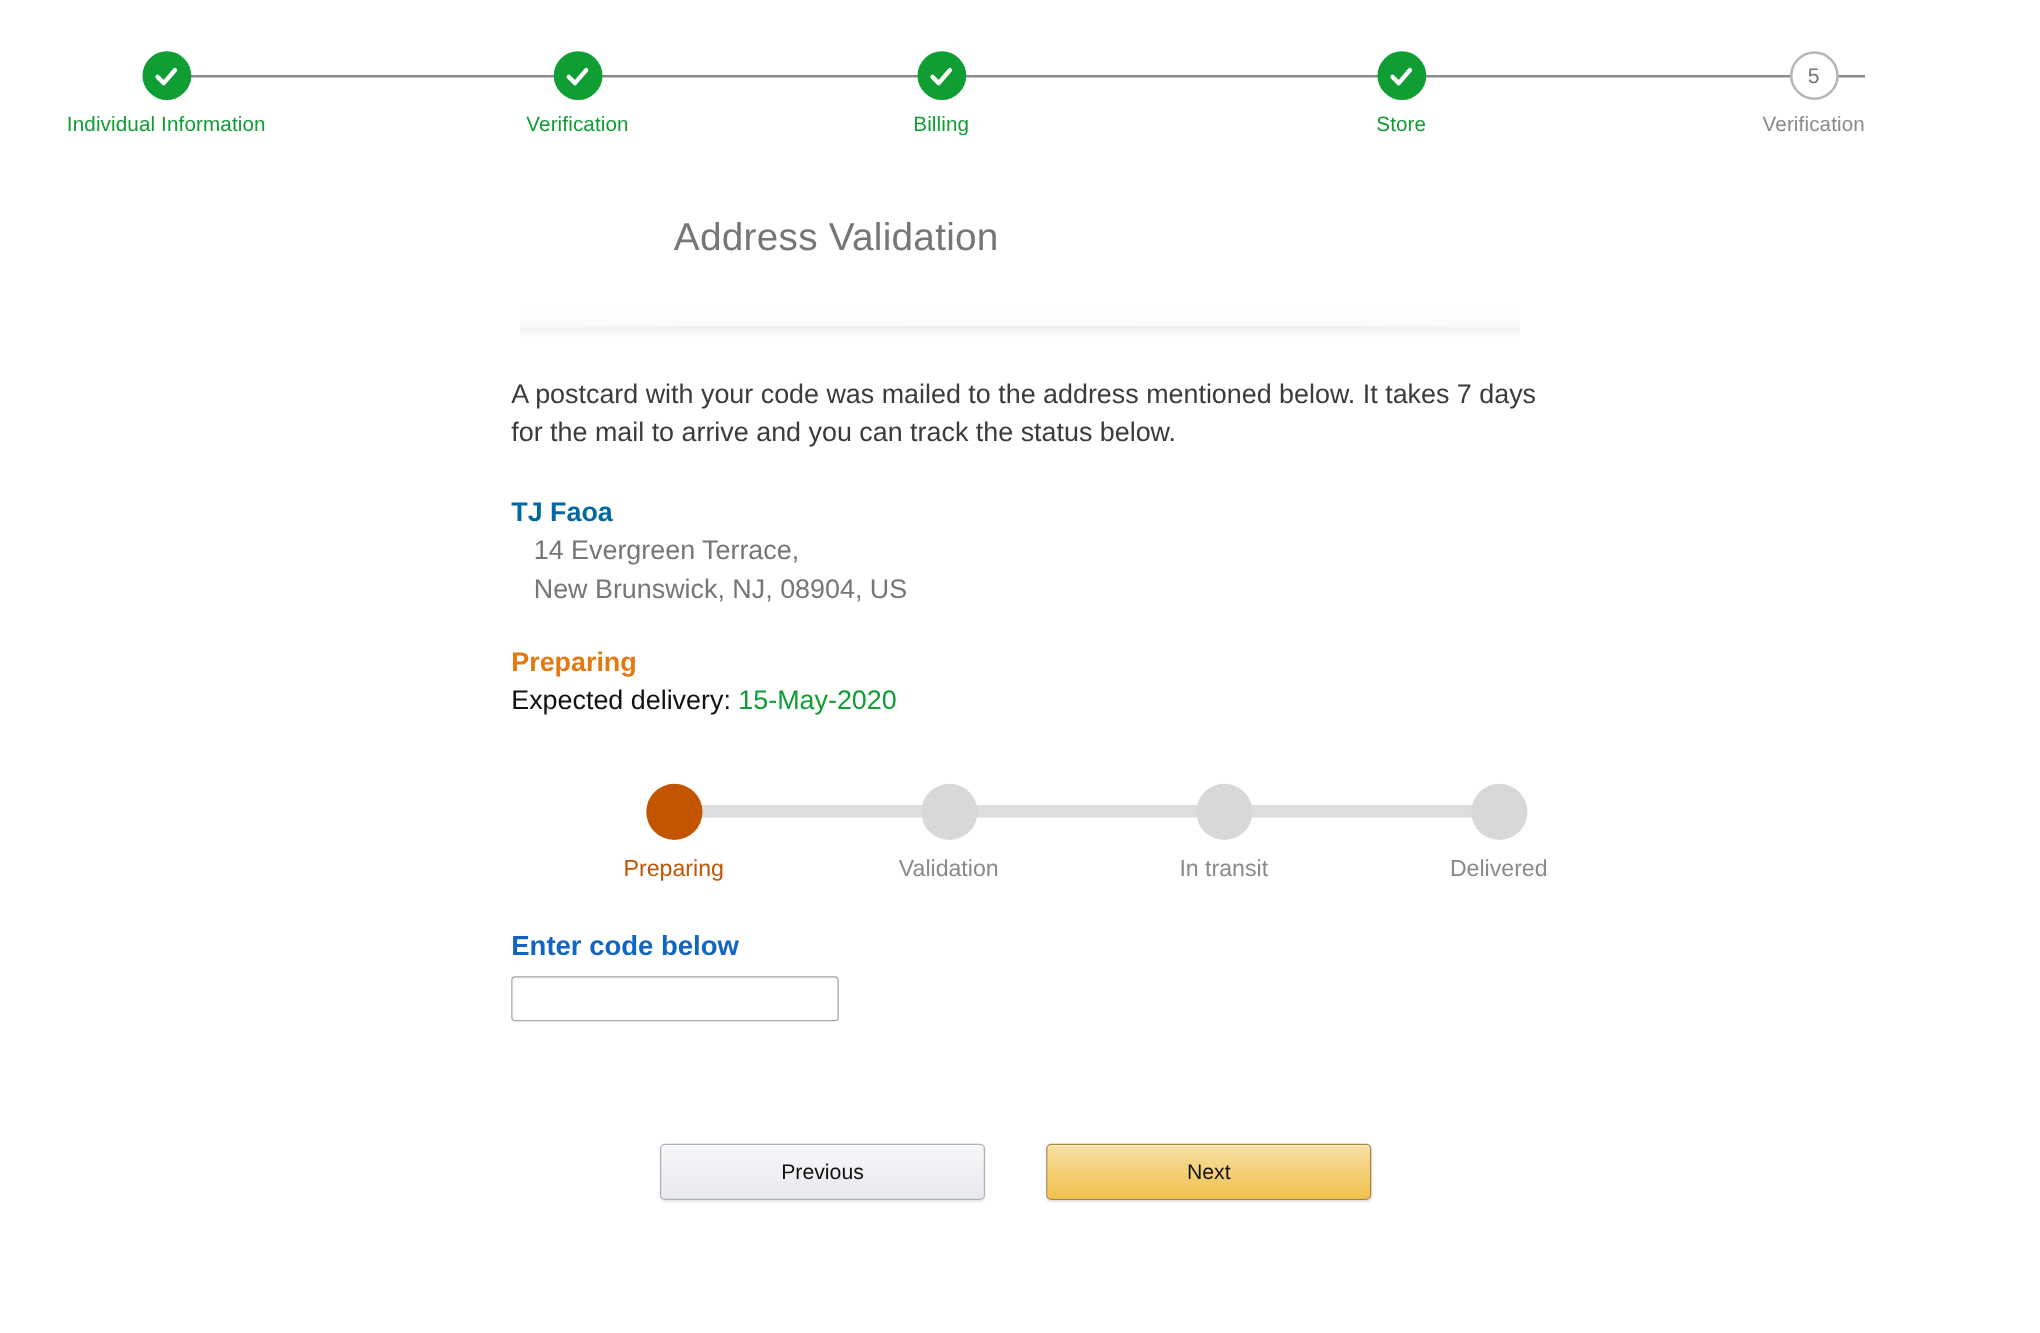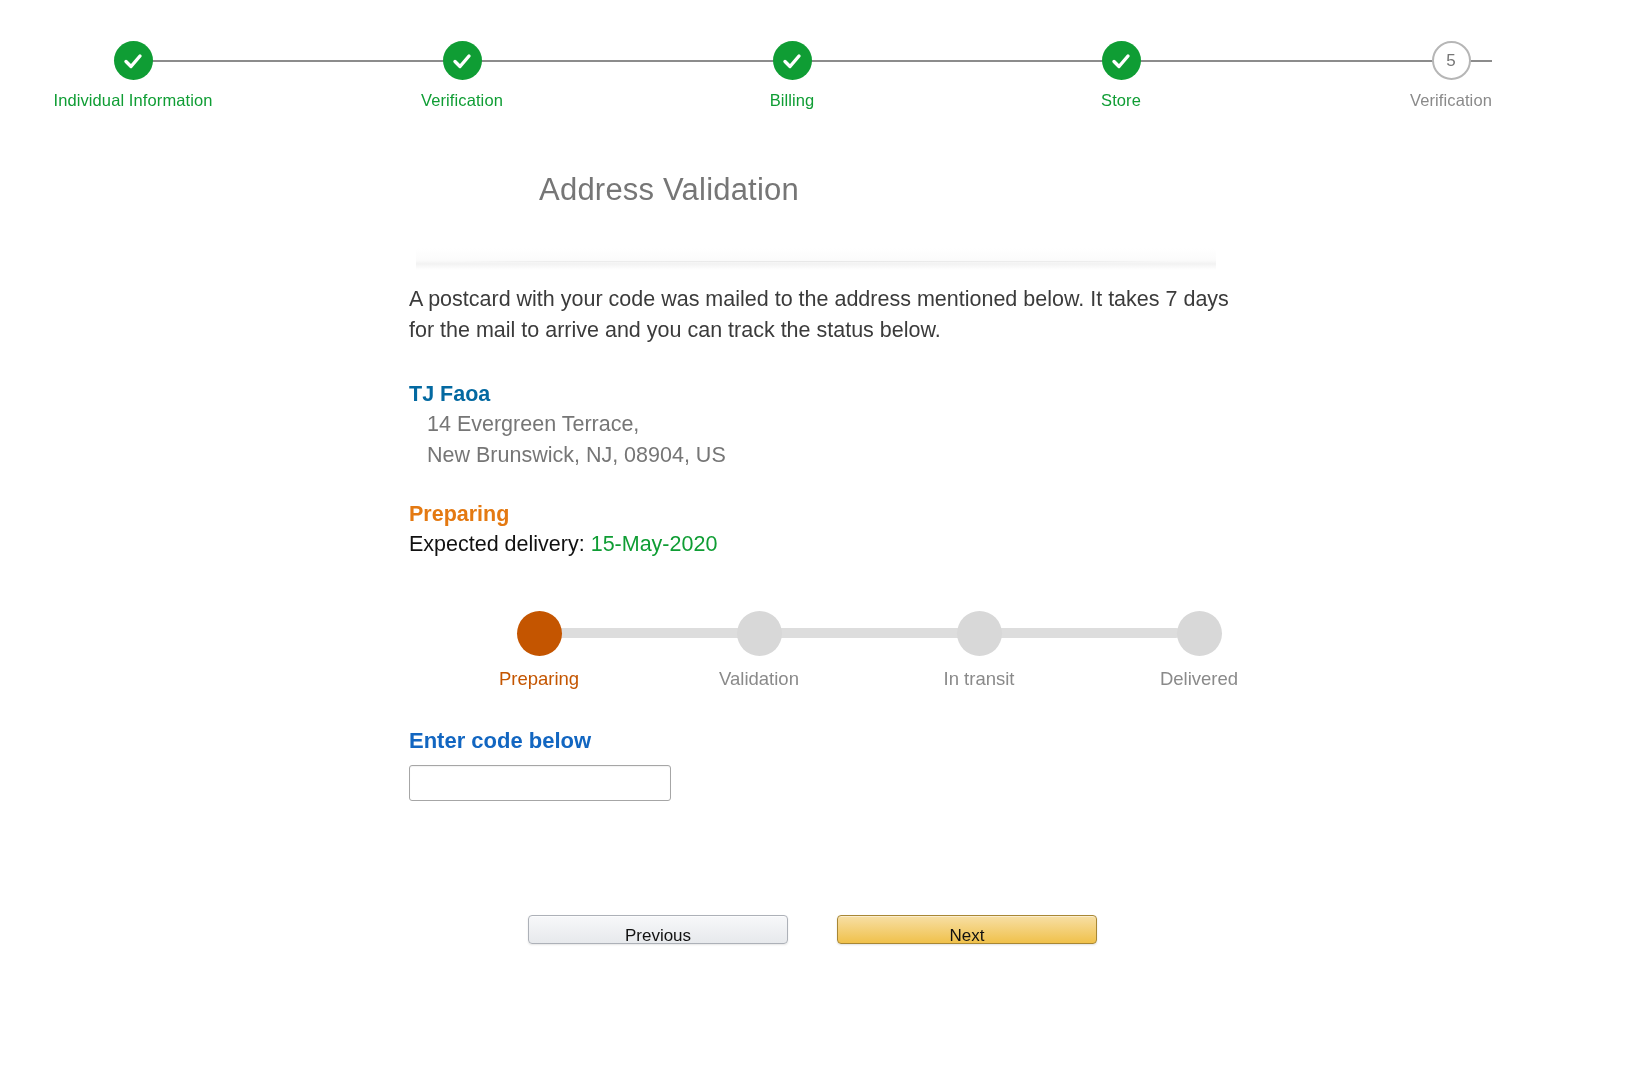--- a/index.html
+++ b/index.html
@@ -87,21 +87,21 @@
     left: 45px; right: 45px;
     top: 13px;
     height: 1px;
     background: linear-gradient(to right, rgba(255,255,255,0) 0%, #ededed 12%, #e7e7e7 50%, #ededed 88%, rgba(255,255,255,0) 100%);
   }
 
   
   .content {
     position: absolute;
     left: 409px;
-    top: 284px;
+    top: 300px;
     width: 860px;
   }
   .intro {
     font-size: 21.5px;
     line-height: 31px;
     color: #3b3b3b;
     width: 830px;
     margin: 0;
   }
   .addr-name {
@@ -202,21 +202,21 @@
   .btn-row {
     position: absolute;
     top: 915px;
     left: 528px;
     width: 570px;
     height: 44px;
   }
   .btn {
     position: absolute;
     top: 0;
-    height: 29px;
+    height: 45px;
     border-radius: 4px;
     font-family: "Liberation Sans", sans-serif;
     font-size: 17px;
     color: #111111;
     cursor: pointer;
     line-height: 40px;
     text-align: center;
     padding: 0;
   }
   .btn-prev {
@@ -257,21 +257,21 @@
       <div class="step-bubble">
         <span>
           <svg width="22" height="22" viewBox="0 0 22 22">
               <path d="M4 11.5 L9 16.5 L18 6" stroke="#ffffff" stroke-width="3.4" fill="none" stroke-linecap="round" stroke-linejoin="round"></path>
             </svg>
         </span>
       </div>
       <div class="step-label">Verification</div>
     </div>
 
-    <div class="step done" style="left:792px;">
+    <div class="step done" style="left:753px;">
       <div class="step-bubble">
         <span>
           <svg width="22" height="22" viewBox="0 0 22 22">
               <path d="M4 11.5 L9 16.5 L18 6" stroke="#ffffff" stroke-width="3.4" fill="none" stroke-linecap="round" stroke-linejoin="round"></path>
             </svg>
         </span>
       </div>
       <div class="step-label">Billing</div>
     </div>
 

